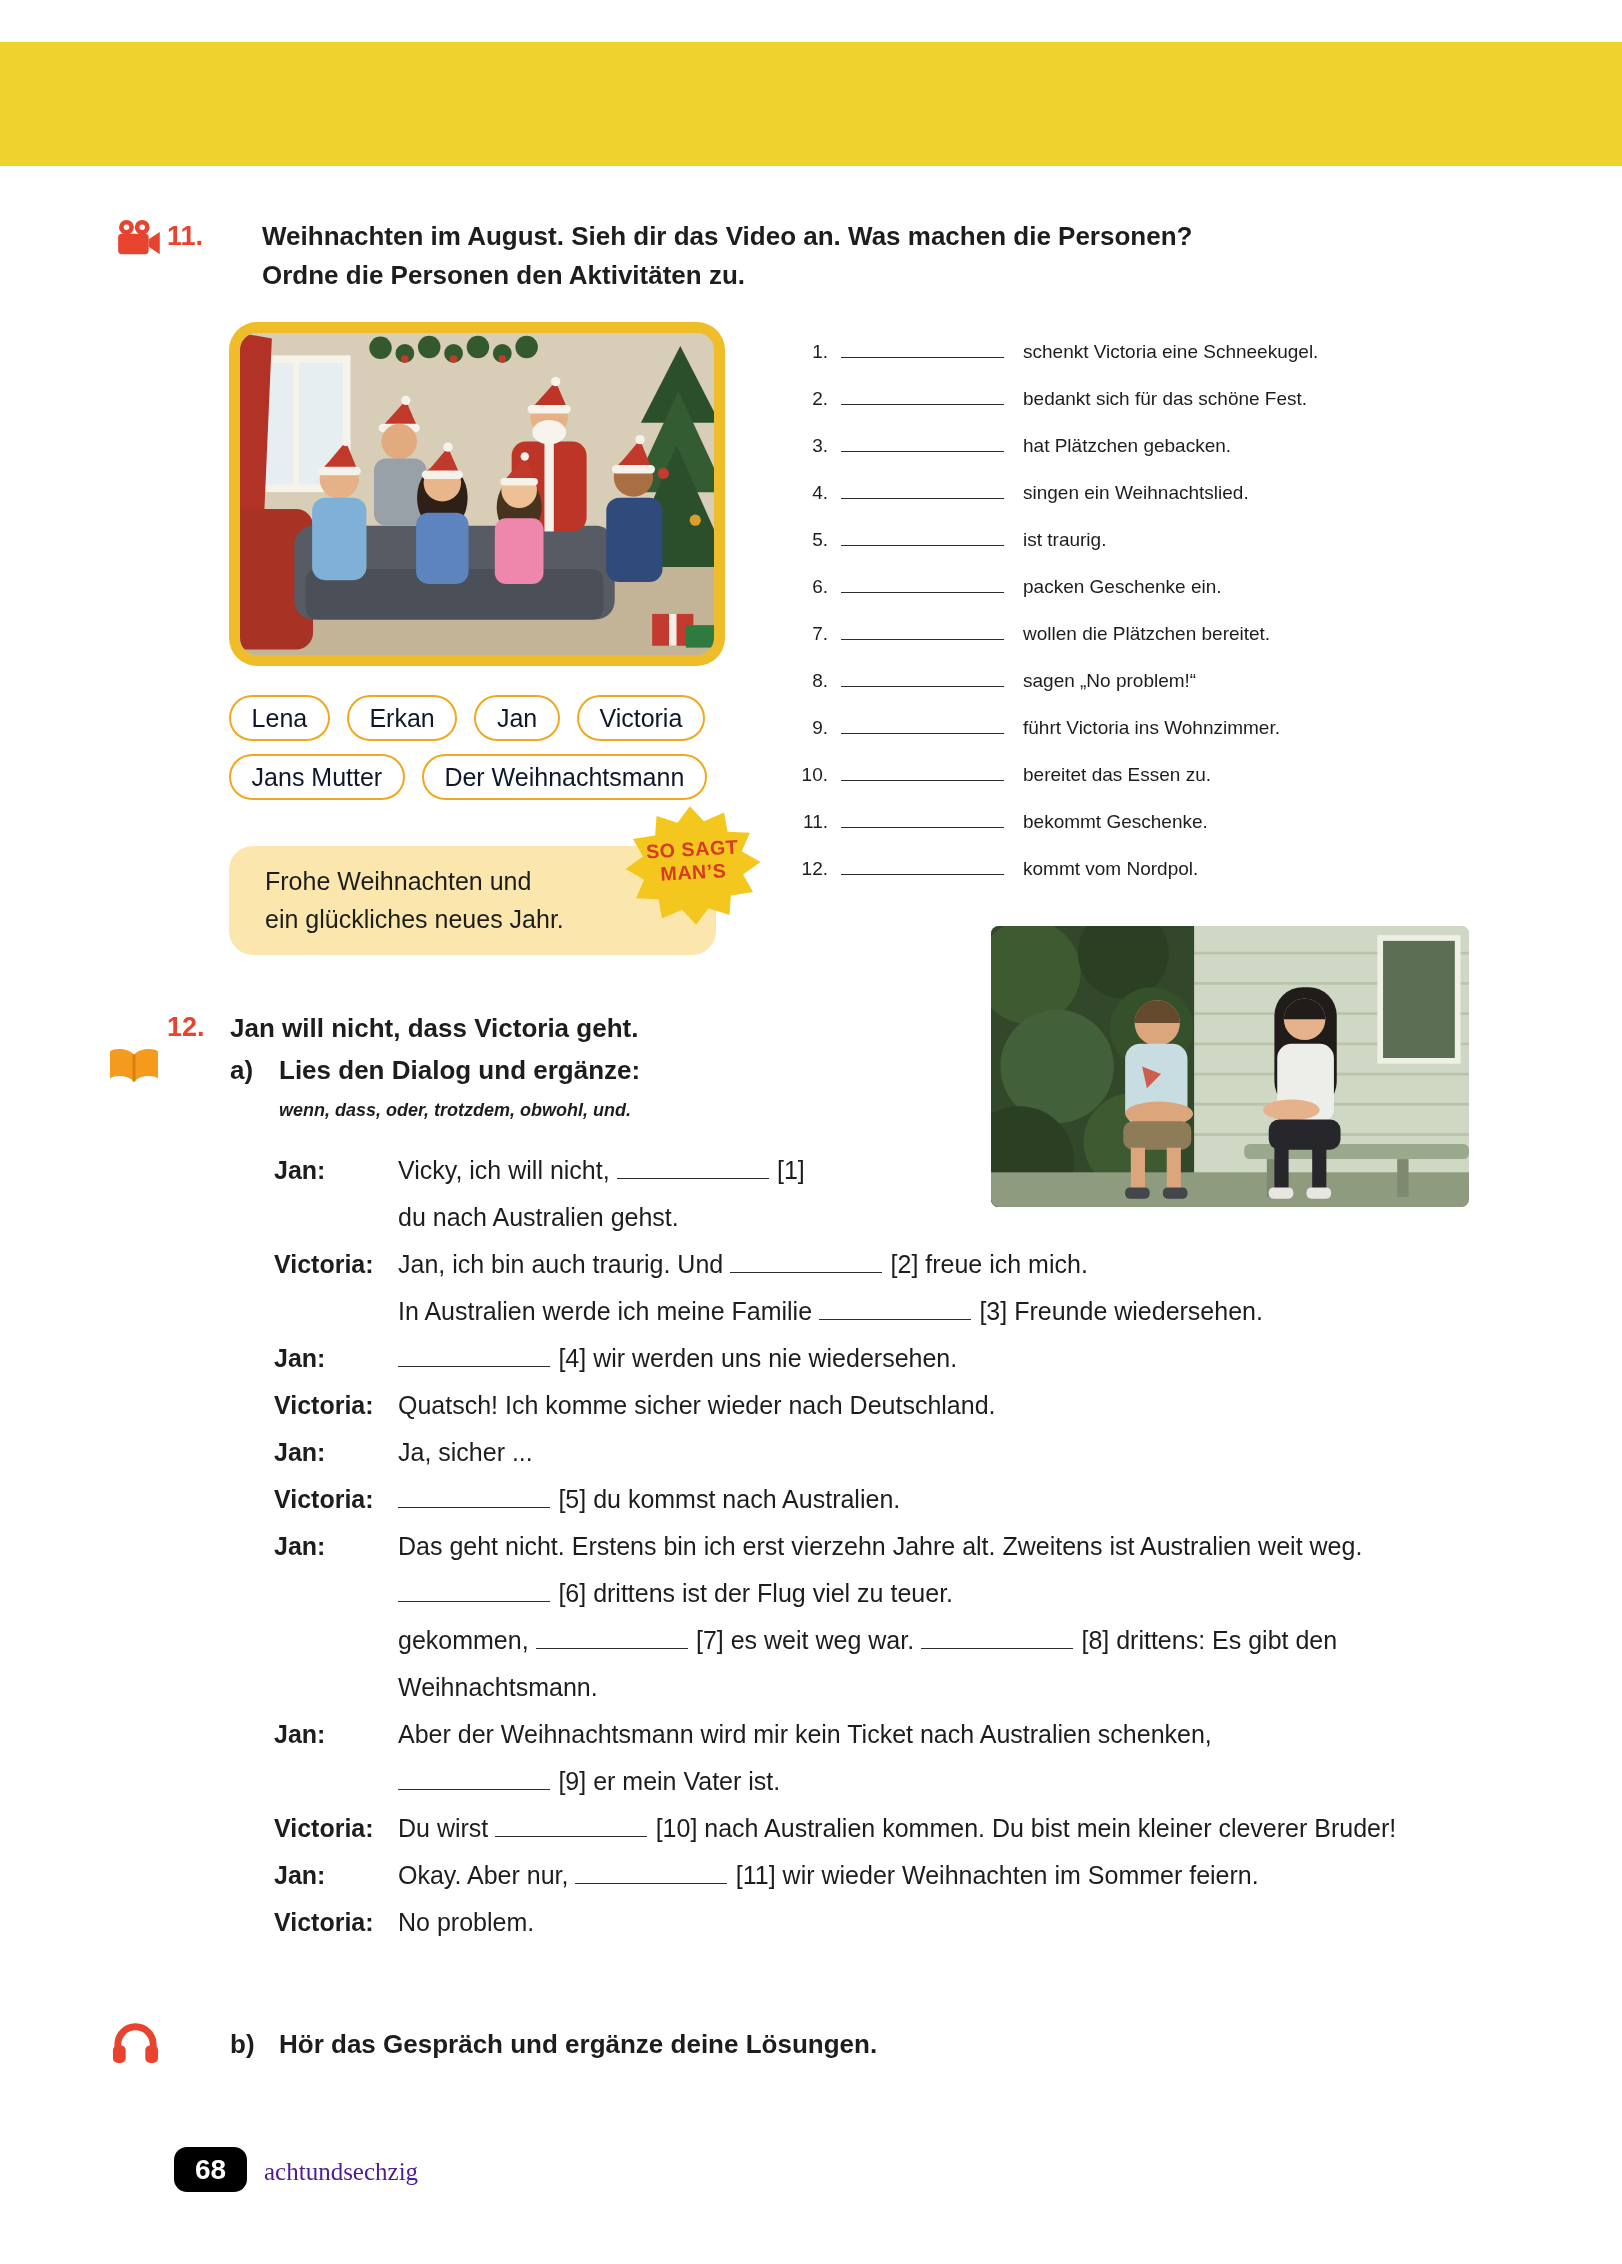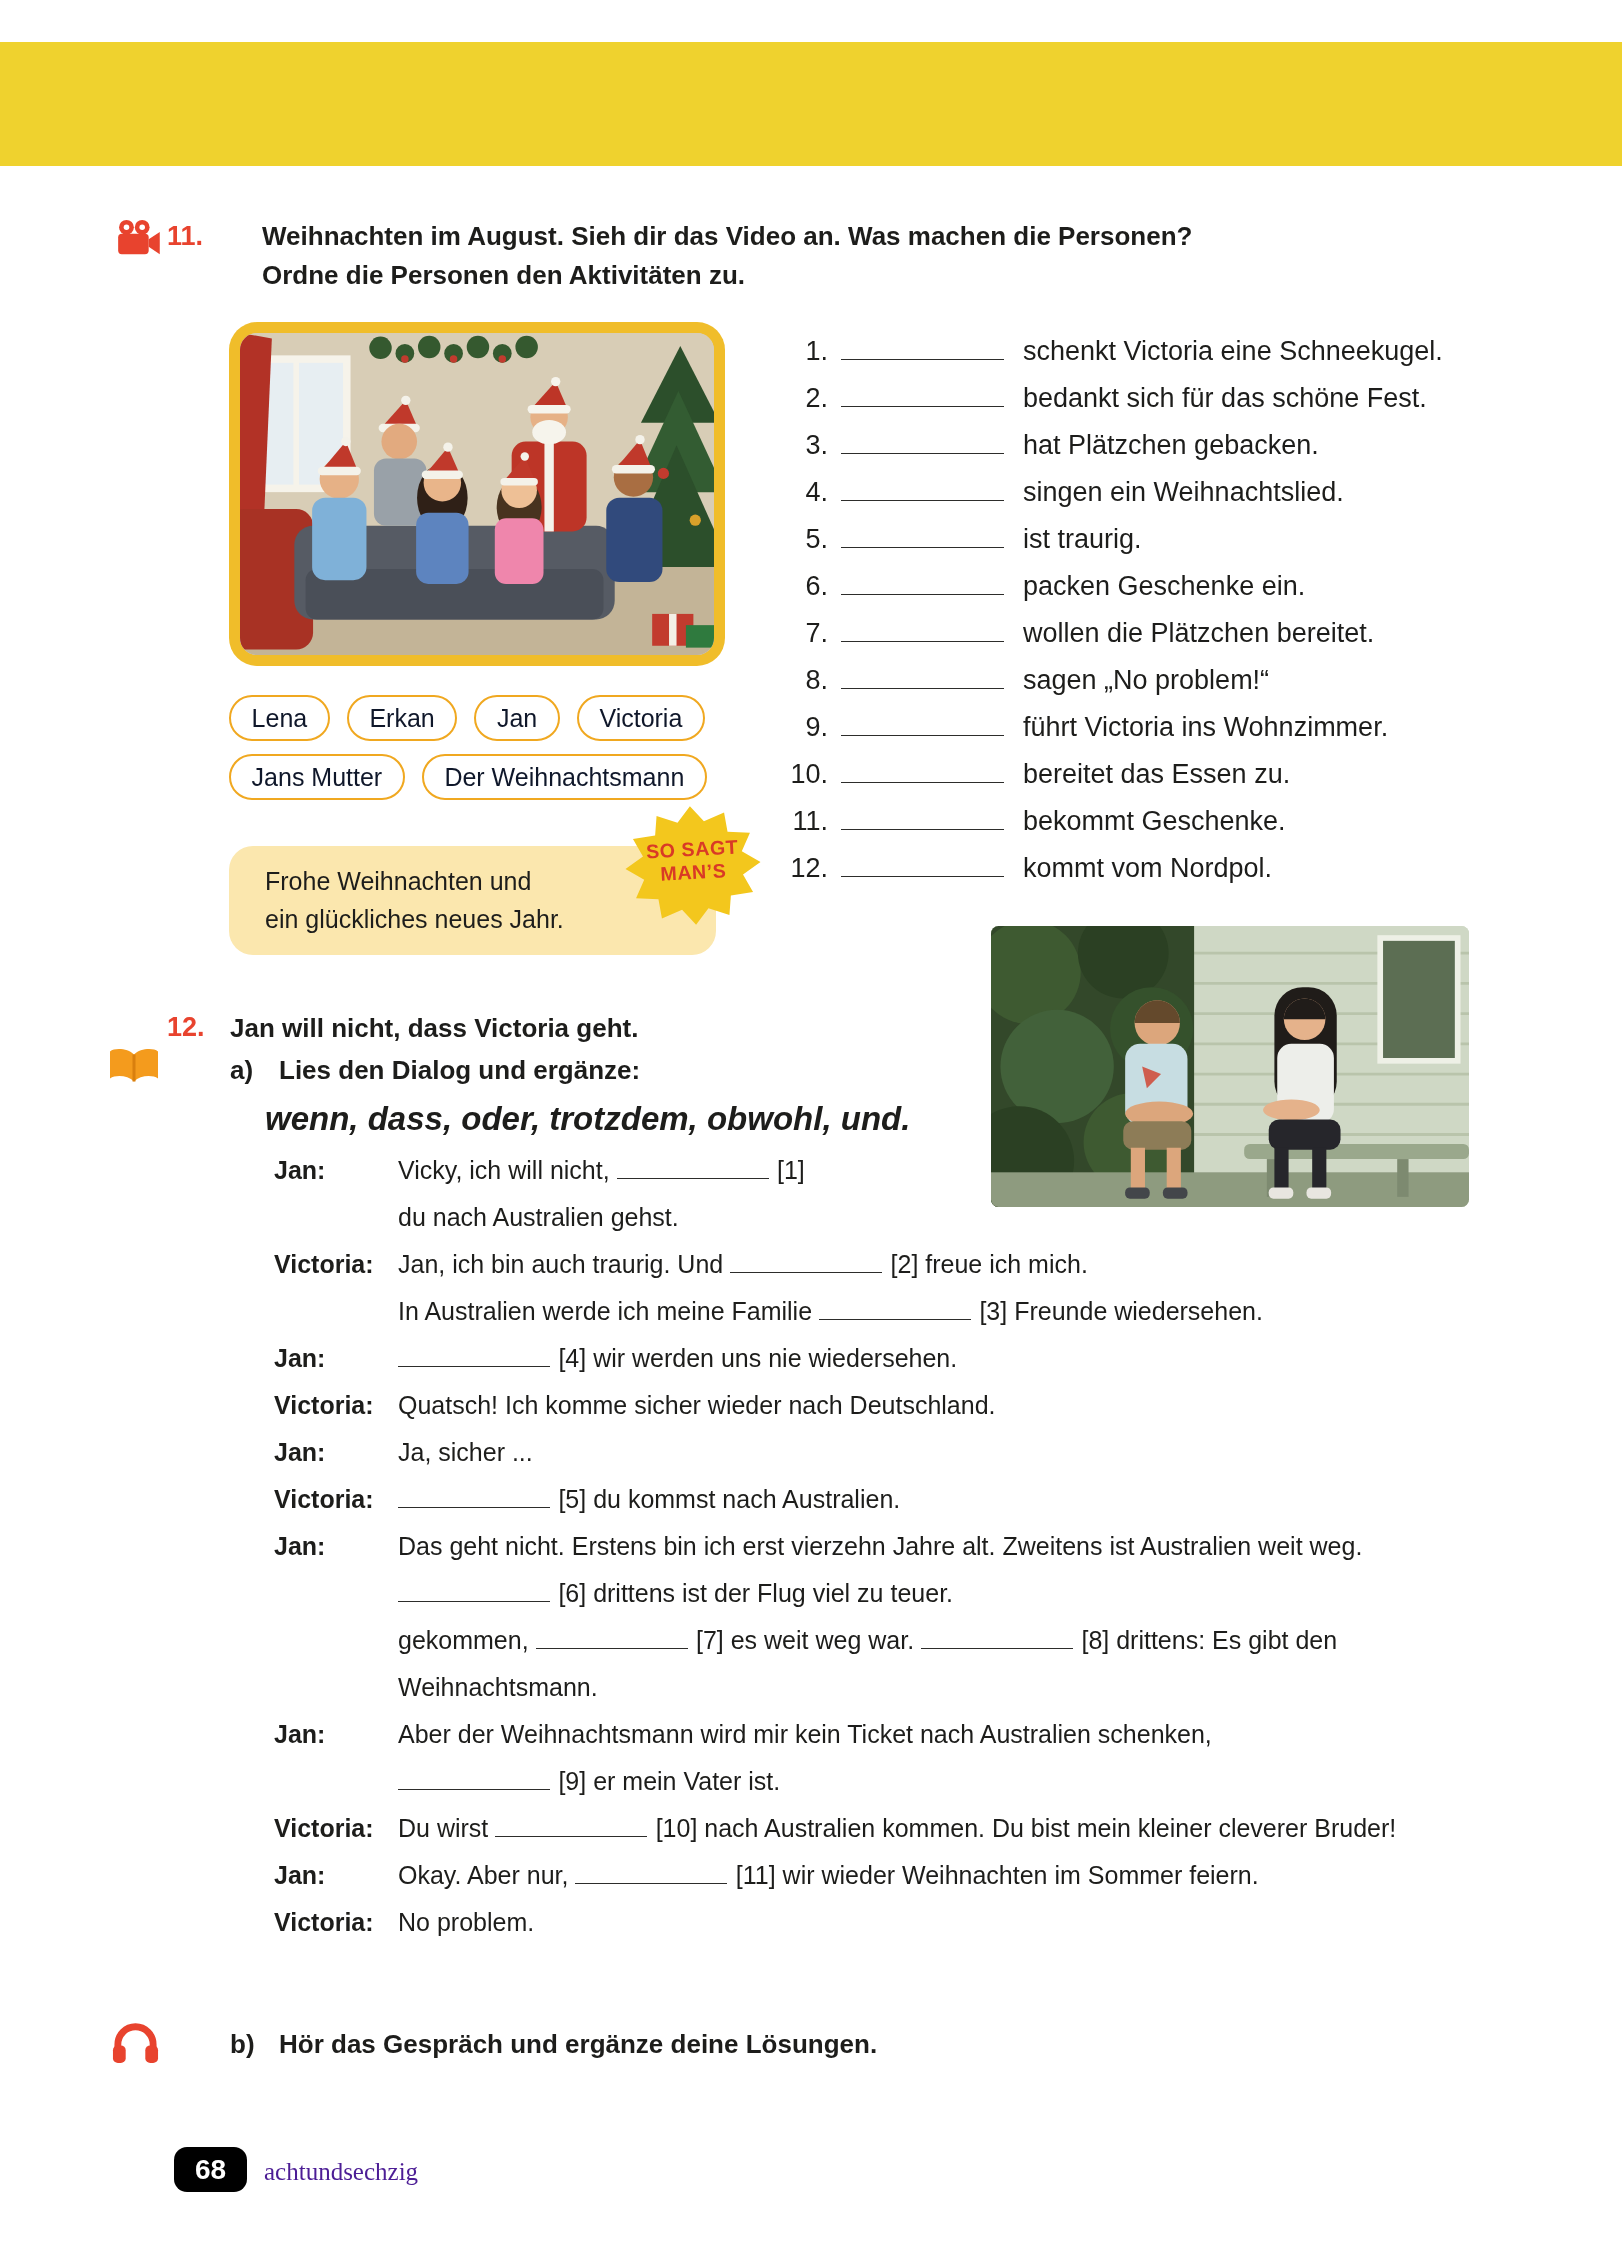--- a/index.html
+++ b/index.html
@@ -22,21 +22,21 @@
   .headphones-icon{left:111px;top:2018px;width:49px;height:47px;}
 
   
   .photo-frame{position:absolute;left:229px;top:322px;width:474px;height:322px;background:#f0bd2a;
                border-radius:28px;padding:11.2px;}
   .photo-inner{width:100%;height:100%;border-radius:17px;overflow:hidden;background:#d8cdb6;}
   .photo-inner svg{display:block;width:100%;height:100%;}
 
   
   .act-list{position:absolute;left:746px;top:328px;width:853px;}
-  .act-row{height:47px;line-height:47px;white-space:nowrap;font-size:27px;}
+  .act-row{height:47px;line-height:47px;white-space:nowrap;font-size:19px;}
   .act-num{display:inline-block;width:82px;text-align:right;}
   .blank{display:inline-block;height:0.95em;border-bottom:1.9px solid #2d2d2b;}
   .act-blank{width:163px;margin:0 19px 0 13px;}
 
   
   .chips{position:absolute;left:229px;top:695px;width:529px;display:flex;flex-wrap:wrap;
          column-gap:17px;row-gap:13px;}
   .chip{border:2.8px solid #f0a820;border-radius:24px;background:#fff;padding:5.6px 20.6px;
         font-size:25px;line-height:31px;color:#0f172a;}
 
@@ -53,21 +53,21 @@
   .starburst-text{position:absolute;left:0;top:36px;width:100%;text-align:center;
              font-size:19.7px;line-height:22.5px;font-weight:bold;color:#d93a26;letter-spacing:0.5px;}
 
   
   .sub-label{position:absolute;font-size:26px;font-weight:bold;}
   .a-label{left:230px;top:1055px;}
   .b-label{left:230px;top:2029px;}
   .sub-title{position:absolute;font-size:26px;font-weight:bold;}
   .a-title{left:279px;top:1055px;}
   .b-title{left:279px;top:2029px;}
-  .a-words{position:absolute;left:265px;top:1100px;font-size:33px;font-weight:bold;font-style:italic;}
+  .a-words{position:absolute;left:279px;top:1100px;font-size:18px;font-weight:bold;font-style:italic;}
 
   
   .photo2{position:absolute;left:991px;top:926px;width:478px;height:281px;border-radius:7.5px;
           overflow:hidden;background:#cfd8c5;}
   .photo2 svg{display:block;width:100%;height:100%;}
 
   
   .dialog{position:absolute;left:274px;top:1147px;width:1312px;}
   .dlg-row{height:47px;line-height:47px;white-space:nowrap;font-size:25px;}
   .dlg-speaker{display:inline-block;width:124px;font-weight:bold;}

